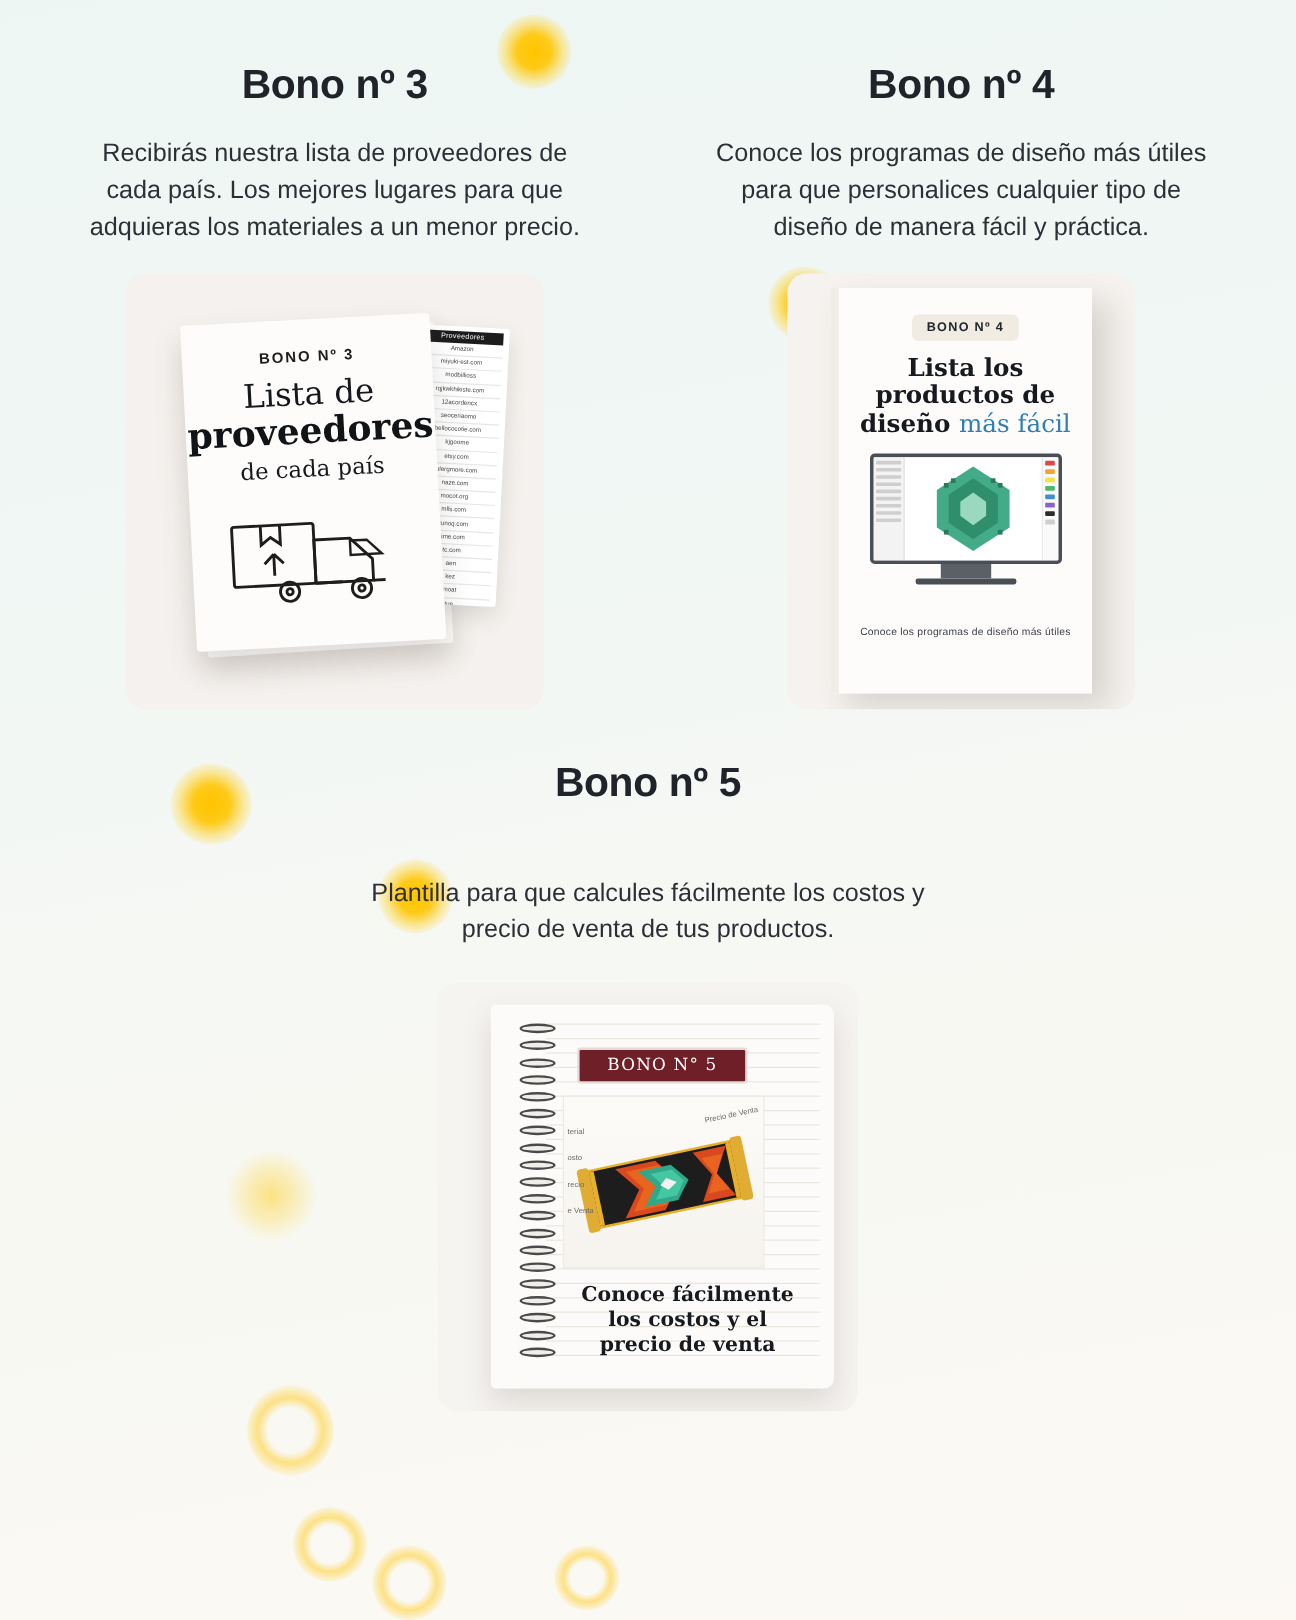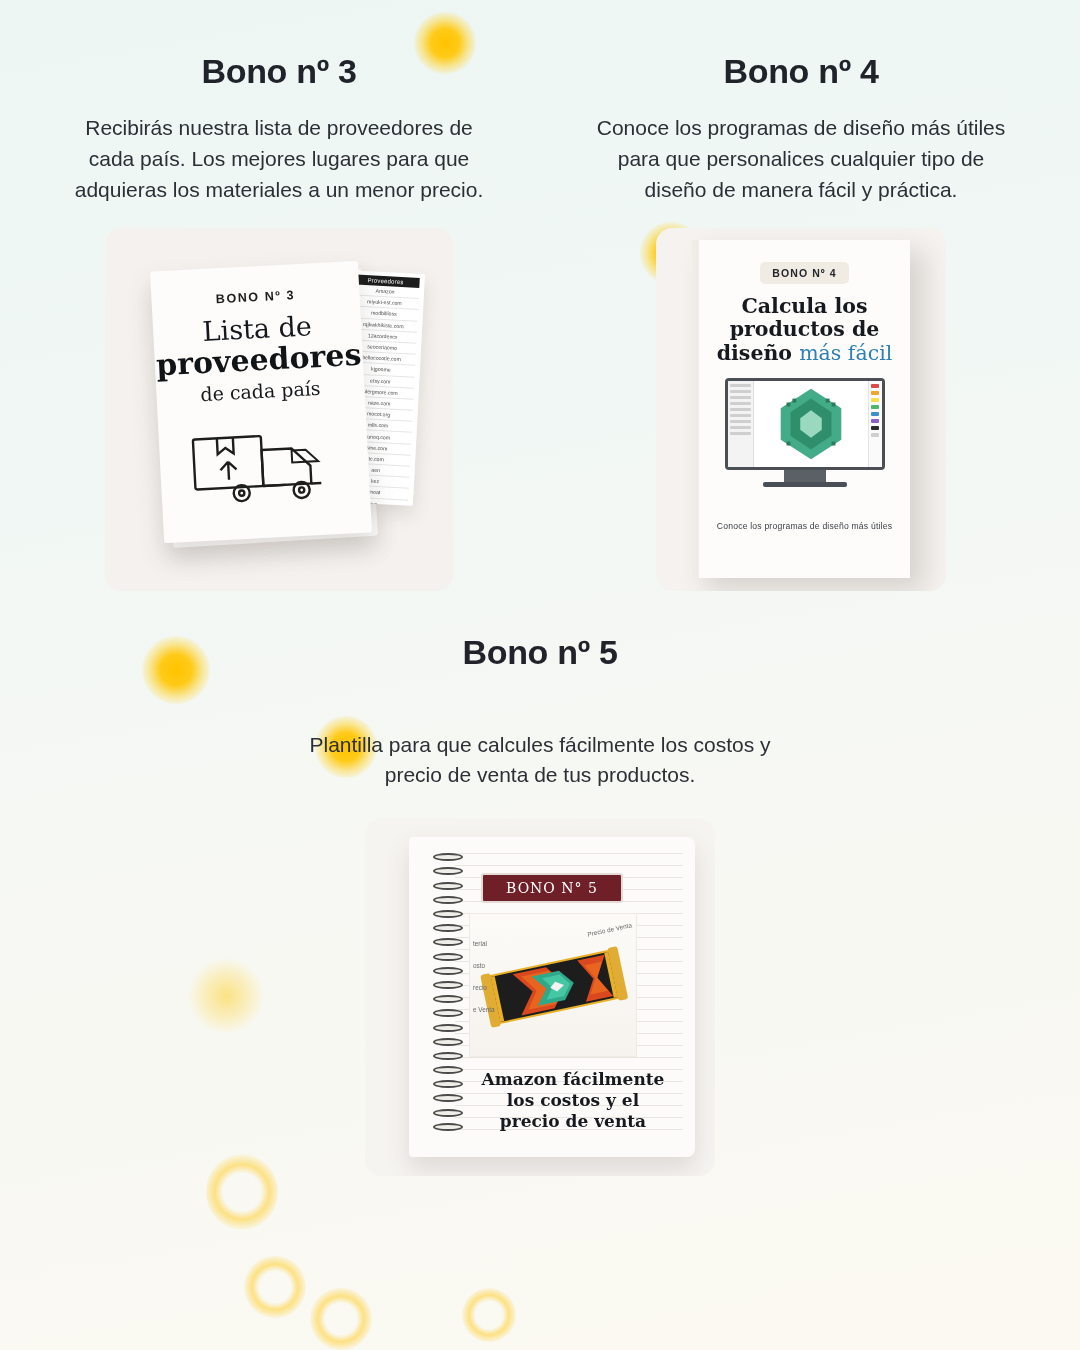--- a/index.html
+++ b/index.html
@@ -348,21 +348,21 @@
   </div>
 
   <div class="card">
     <h2>Bono nº 4</h2>
     <p>Conoce los programas de diseño más útiles para que personalices cualquier tipo de diseño de manera fácil y práctica.</p>
 
     <div class="img-frame frame4">
       <div class="b4-book">
         <div class="b4-badge">BONO Nº 4</div>
         <div class="b4-title">
-          <div>Calcula los</div>
+          <div>Lista los</div>
           <div>productos de</div>
           <div>
             <span>diseño</span>
             <span class="accent">más fácil</span>
           </div>
         </div>
 
         <div class="b4-monitor">
           <div class="b4-screen">
             <div class="b4-tool">
@@ -468,21 +468,21 @@
             <polygon points="118,58 136,58 128,73 136,88 118,88 126,73" fill="#e8641f"></polygon>
             <rect x="24" y="50" width="4" height="46" fill="#e8b02a"></rect>
             <rect x="140" y="50" width="4" height="46" fill="#e8b02a"></rect>
             <rect x="14" y="46" width="10" height="54" rx="3" fill="#e0ac33"></rect>
             <rect x="144" y="46" width="10" height="54" rx="3" fill="#e0ac33"></rect>
           </g>
         </svg>
       </div>
 
       <div class="b5-caption">
-        <div>Amazon fácilmente</div>
+        <div>Conoce fácilmente</div>
         <div>los costos y el</div>
         <div>precio de venta</div>
       </div>
 
       <div class="b5-rings">
         <i></i>
           <i></i>
           <i></i>
           <i></i>
           <i></i>

